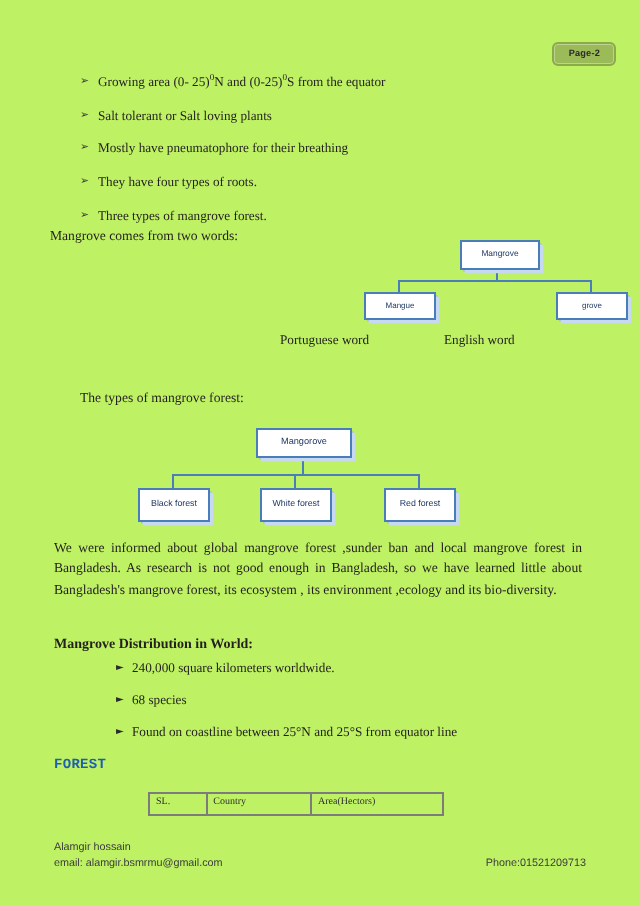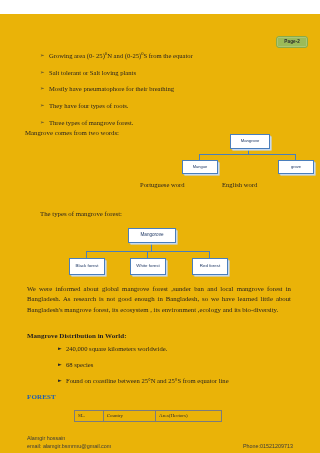--- a/index.html
+++ b/index.html
@@ -11,22 +11,21 @@
     width: 320px;
     height: 453px;
     position: relative;
     font-family: "Liberation Serif", serif;
     color: #231f20;
     overflow: hidden;
   }
   .page {
     position: absolute;
     inset: 0;
-    background: #eab308;
-    margin-top: 14px;
+    background: #bef264;
   }
 
   
   .page-badge-wrap {
     position: absolute;
     top: 15px;
     right: 12px;
   }
   .page-badge {
     display: inline-block;
@@ -194,21 +193,21 @@
     left: 27px;
     width: 266px;
     color: #1f5fb0;
     font-size: 7px;
     font-weight: bold;
     letter-spacing: .15px;
     line-height: 1.5;
     text-align: justify;
     text-transform: uppercase;
   }
-  .blue-title .l2 { display: block; }
+  .blue-title .l2 { display: block; font-family: Liberation Mono, monospace; }
 
   
   .data-table {
     position: absolute;
     top: 396px;
     left: 74px;
     width: 148px;
     border-collapse: collapse;
     font-family: "Liberation Serif", serif;
     font-size: 5px;

